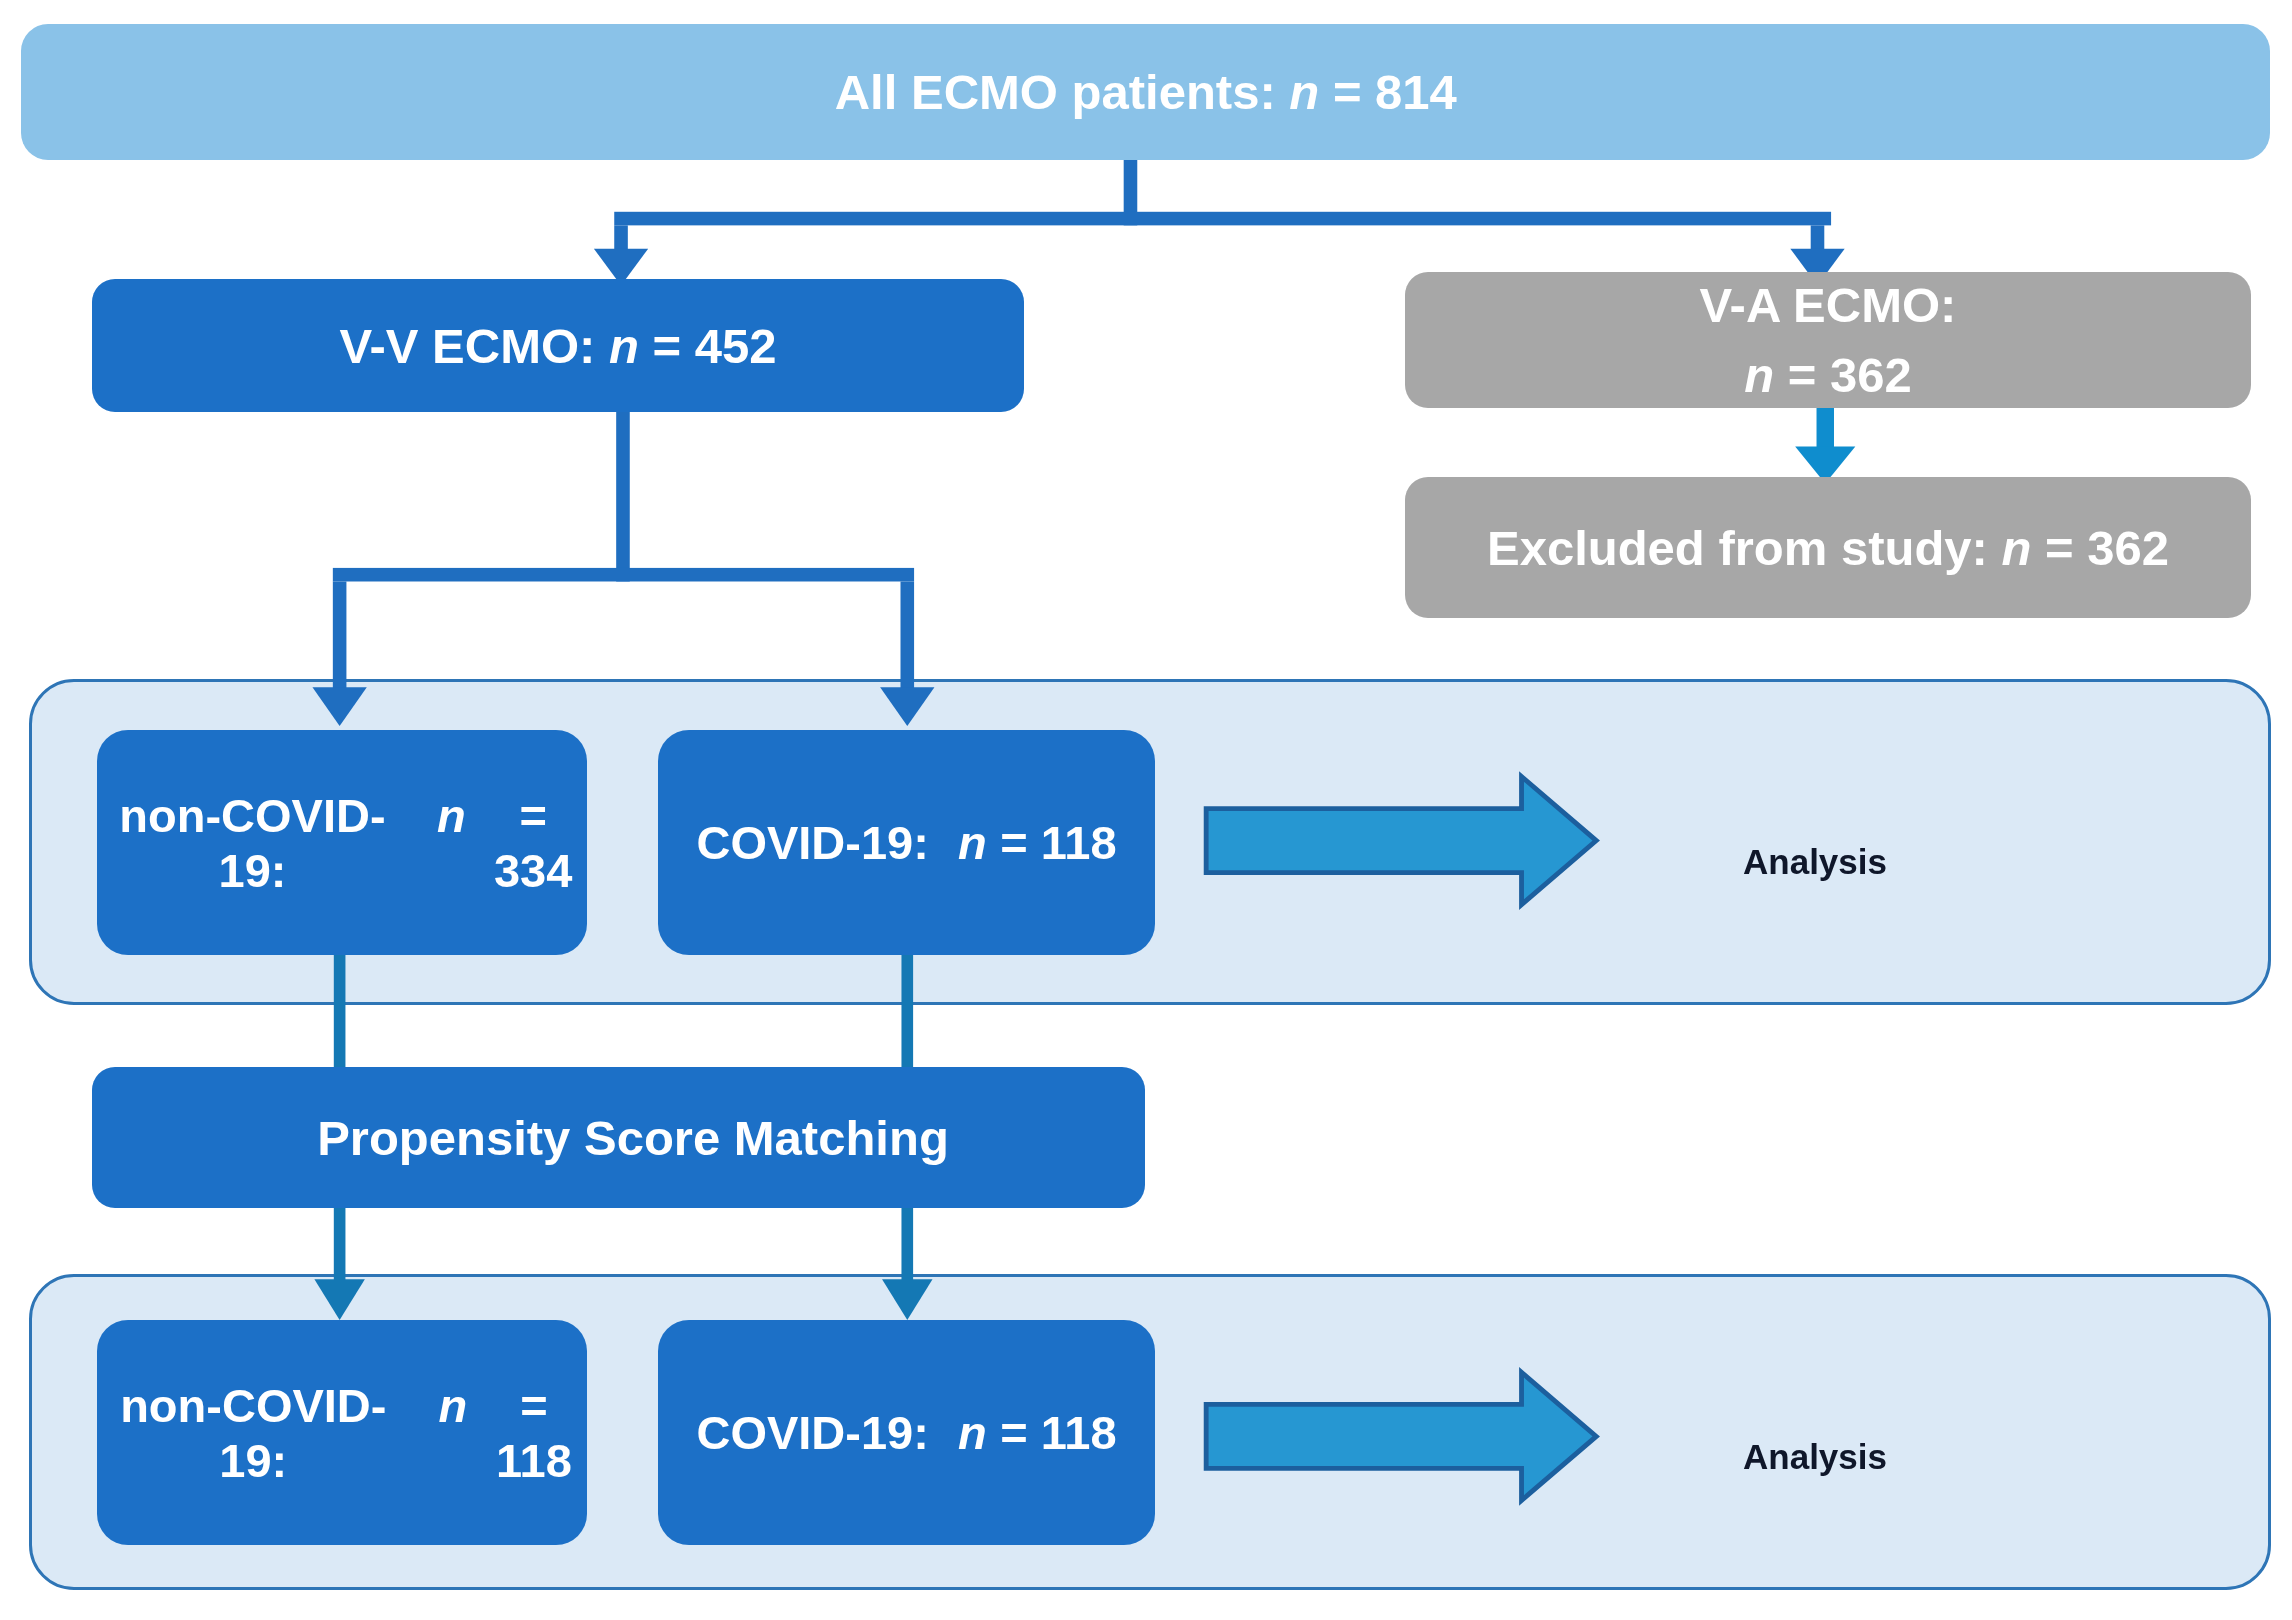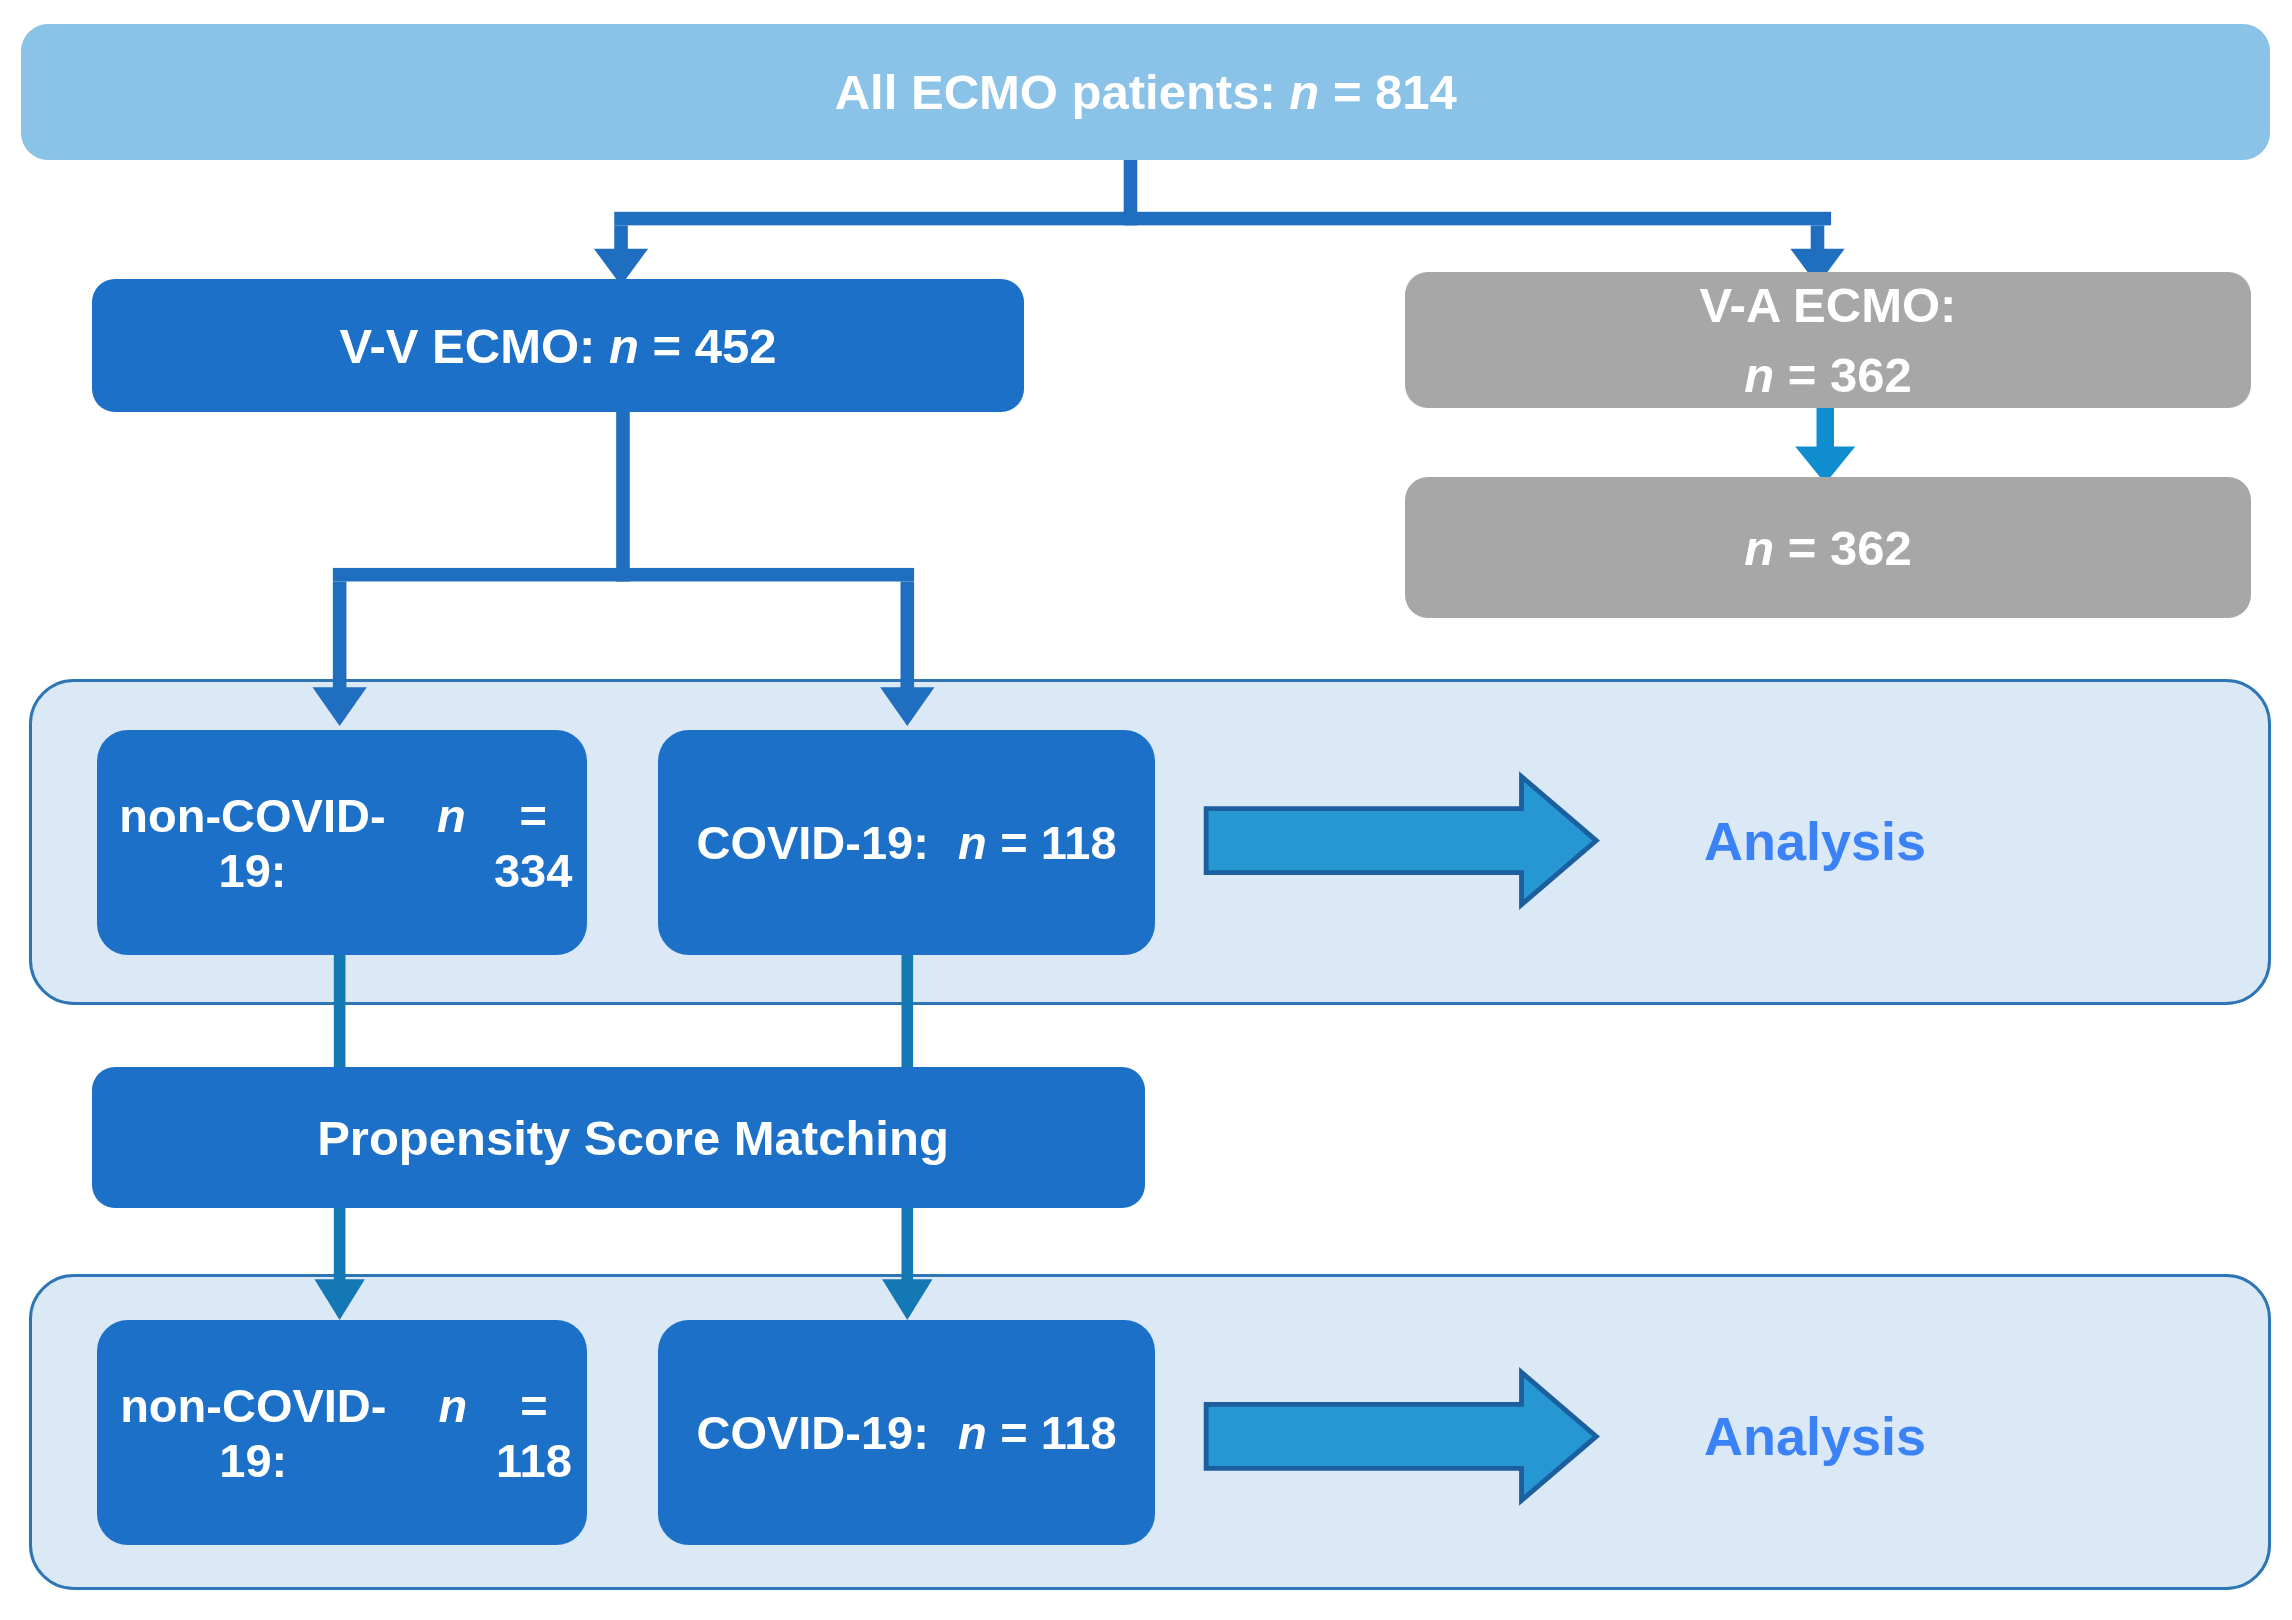--- a/index.html
+++ b/index.html
@@ -39,24 +39,24 @@
   .box.inline { flex-direction: row; gap: 13.6px; font-size: 49px; }
   .box.stacked { flex-direction: row; gap: 29px; font-size: 47px; }
   .nrow { display: flex; flex-direction: row; gap: 13.6px; align-items: baseline; }
   .light { background: #8ac2e8; border-radius: 27px; }
   .dark  { background: #1c70c7; border-radius: 23px; }
   .gray  { background: #a7a7a7; border-radius: 23px; }
   .stacked.dark { border-radius: 31px; }
   .analysis-label {
     position: absolute;
     display: flex;
-    align-items: center;
+    align-items: flex-end;
     justify-content: center;
-    color: #3b82f6;
-    font-size: 54px;
+    color: #0f172a;
+    font-size: 35px;
     font-weight: bold;
     z-index: 3;
   }
   i { font-style: italic; }
 </style>
 </head>
 <body>
 
 <div class="canvas">
 
@@ -121,20 +121,21 @@
 
   <div class="box inline gray" style="left:1405px; top:272px; width:846px; height:136px;flex-direction:column;">
     <span>V-A ECMO:</span>
     <span class="nrow">
         <i>n</i>
         <span>= 362</span>
       </span>
   </div>
 
   <div class="box inline gray" style="left:1405px; top:477px; width:846px; height:141px;">
+    <span>Excluded from study:</span>
     <span class="nrow">
         <i>n</i>
         <span>= 362</span>
       </span>
   </div>
 
   <div class="box stacked dark" style="left:97px; top:730px; width:490px; height:225px;">
     <span>non-COVID-19:</span>
     <span class="nrow">
         <i>n</i>

